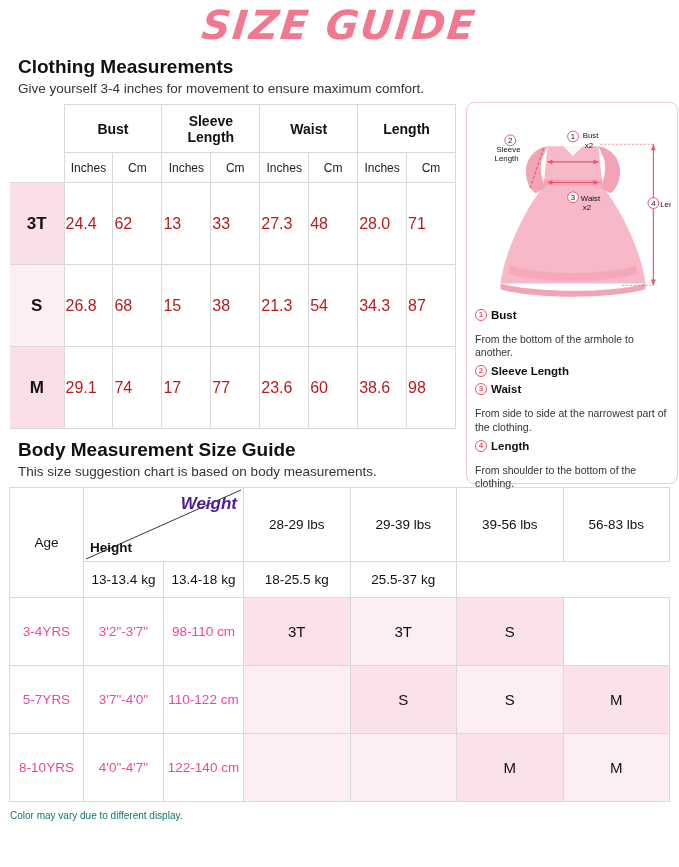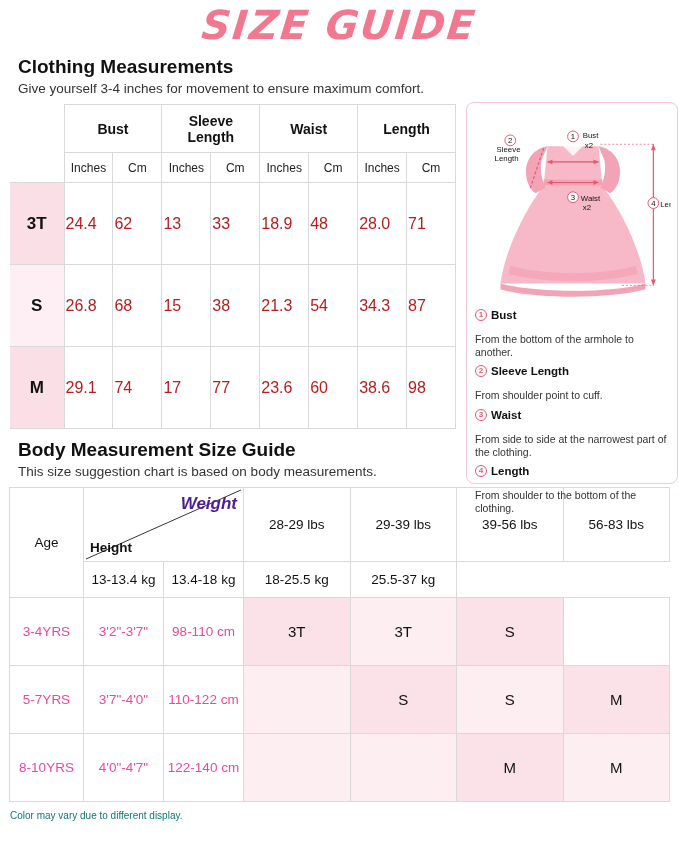--- a/index.html
+++ b/index.html
@@ -180,21 +180,21 @@
             <th class="unit">Cm</th>
           </tr>
         </thead>
         <tbody>
           <tr>
             <td class="rowlab">3T</td>
             <td class="val">24.4</td>
             <td class="val">62</td>
             <td class="val">13</td>
             <td class="val">33</td>
-            <td class="val">18.9</td>
+            <td class="val">27.3</td>
             <td class="val">48</td>
             <td class="val">28.0</td>
             <td class="val">71</td>
           </tr>
           <tr>
             <td class="rowlab alt">S</td>
             <td class="val">26.8</td>
             <td class="val">68</td>
             <td class="val">15</td>
             <td class="val">38</td>
@@ -277,21 +277,20 @@
             <span class="num-bullet">1</span>
             <span>Bust</span>
           </div>
           <div class="legend-desc">From the bottom of the armhole to another.</div>
         </div>
         <div class="legend-item">
           <div class="legend-title">
             <span class="num-bullet">2</span>
             <span>Sleeve Length</span>
           </div>
-          <div class="legend-desc">From shoulder point to cuff.</div>
         </div>
         <div class="legend-item">
           <div class="legend-title">
             <span class="num-bullet">3</span>
             <span>Waist</span>
           </div>
           <div class="legend-desc">From side to side at the narrowest part of the clothing.</div>
         </div>
         <div class="legend-item">
           <div class="legend-title">

